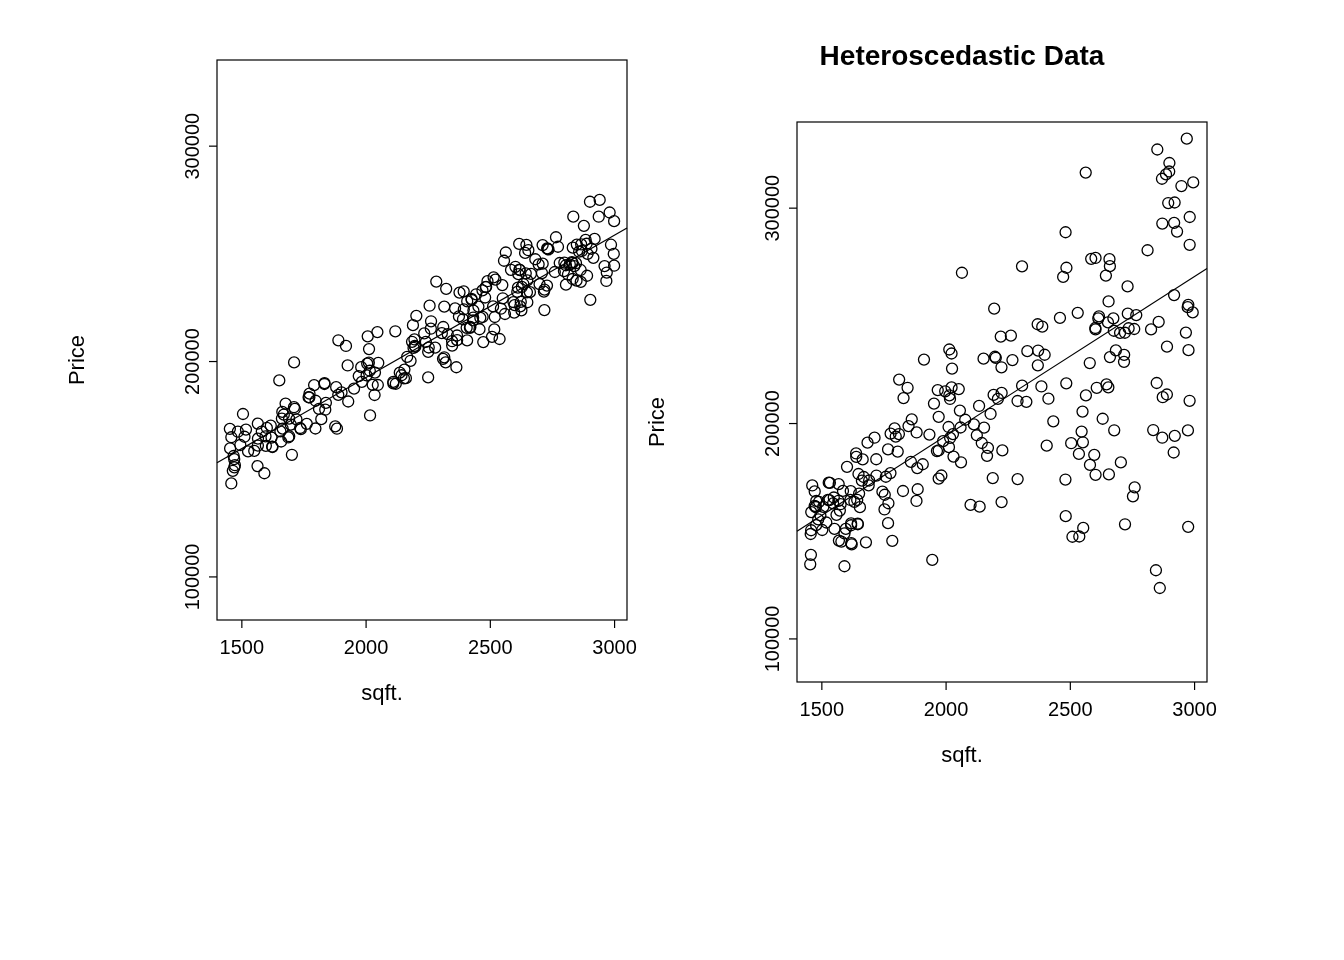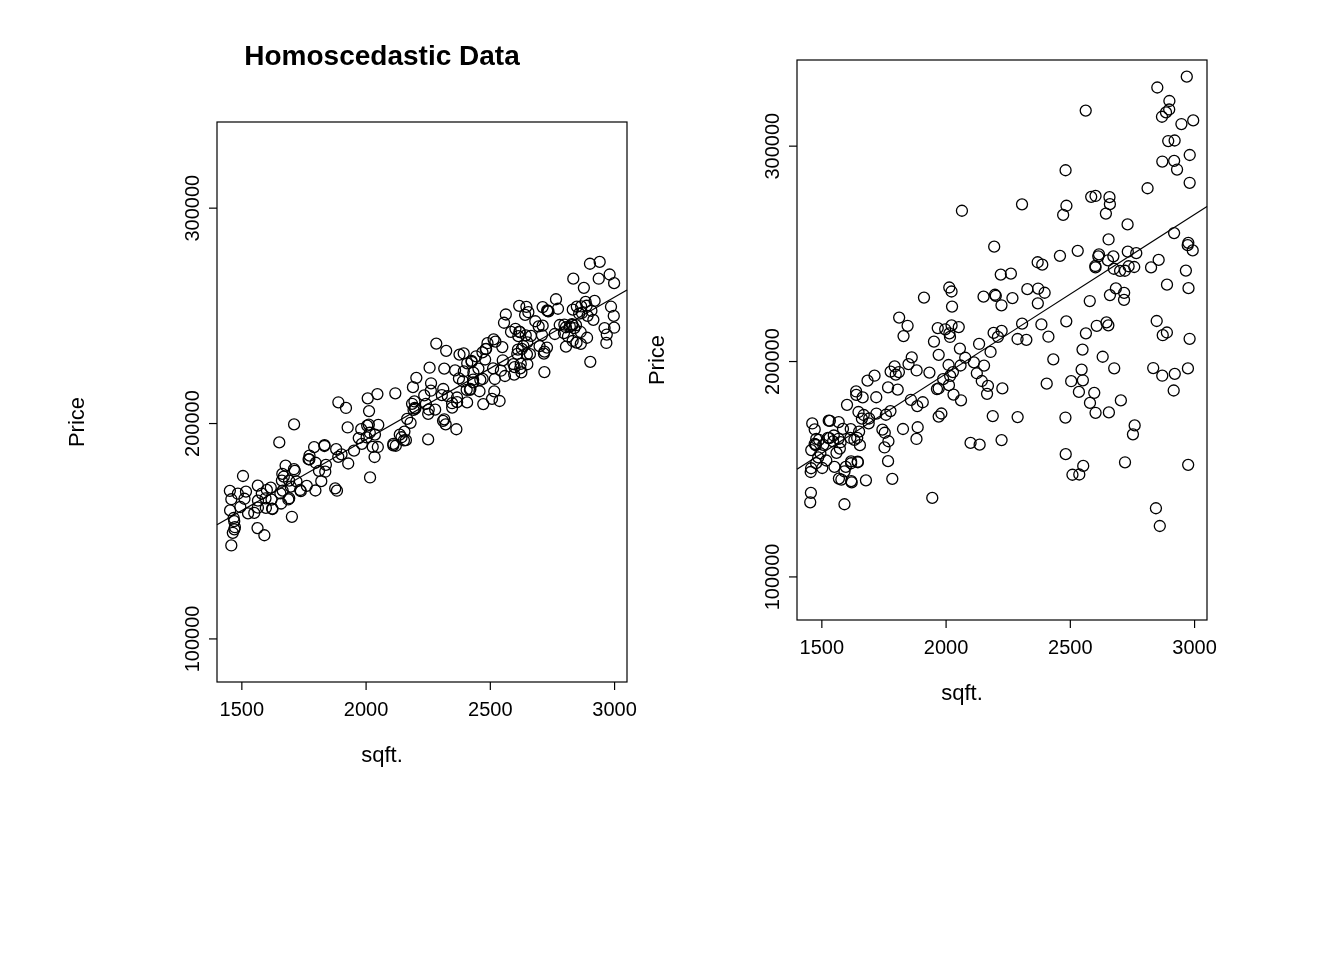--- a/index.html
+++ b/index.html
@@ -43,21 +43,20 @@
     transform: translateY(-50%) rotate(-90deg);
     font-size: 22px;
   }
   .tick-label { font-size: 20px; font-family: Arial, sans-serif; }
 </style>
 </head>
 <body>
 
 <div class="container">
   <div class="panel">
-    <div class="title">Homoscedastic Data</div>
     <div class="plot-wrap">
       <div class="axis-label-y">Price</div>
       <svg id="plot0" width="520" height="640">
           <rect x="95" y="20" width="410" height="560" fill="none" stroke="black" stroke-width="1.2"></rect>
           <line x1="119.84848484848484" y1="580" x2="119.84848484848484" y2="588" stroke="black" stroke-width="1.2"></line>
           <text x="119.84848484848484" y="614" text-anchor="middle" class="tick-label">1500</text>
           <line x1="244.0909090909091" y1="580" x2="244.0909090909091" y2="588" stroke="black" stroke-width="1.2"></line>
           <text x="244.0909090909091" y="614" text-anchor="middle" class="tick-label">2000</text>
           <line x1="368.3333333333333" y1="580" x2="368.3333333333333" y2="588" stroke="black" stroke-width="1.2"></line>
           <text x="368.3333333333333" y="614" text-anchor="middle" class="tick-label">2500</text>
@@ -319,20 +318,21 @@
           <circle cx="373.4125971427244" cy="239.65296553034068" r="5.5" fill="none" stroke="black" stroke-width="1.3"></circle>
           <circle cx="399.8247710939243" cy="246.96857124120163" r="5.5" fill="none" stroke="black" stroke-width="1.3"></circle>
           <circle cx="325.7397716747822" cy="294.1927938728622" r="5.5" fill="none" stroke="black" stroke-width="1.3"></circle>
           <circle cx="167.1089611730228" cy="378.6356246029016" r="5.5" fill="none" stroke="black" stroke-width="1.3"></circle>
         </svg>
     </div>
     <div class="axis-label-x">sqft.</div>
   </div>
 
   <div class="panel">
+    <div class="title">Heteroscedastic Data</div>
     <div class="plot-wrap">
       <div class="axis-label-y">Price</div>
       <svg id="plot1" width="520" height="640">
           <rect x="95" y="20" width="410" height="560" fill="none" stroke="black" stroke-width="1.2"></rect>
           <line x1="119.84848484848484" y1="580" x2="119.84848484848484" y2="588" stroke="black" stroke-width="1.2"></line>
           <text x="119.84848484848484" y="614" text-anchor="middle" class="tick-label">1500</text>
           <line x1="244.0909090909091" y1="580" x2="244.0909090909091" y2="588" stroke="black" stroke-width="1.2"></line>
           <text x="244.0909090909091" y="614" text-anchor="middle" class="tick-label">2000</text>
           <line x1="368.3333333333333" y1="580" x2="368.3333333333333" y2="588" stroke="black" stroke-width="1.2"></line>
           <text x="368.3333333333333" y="614" text-anchor="middle" class="tick-label">2500</text>

